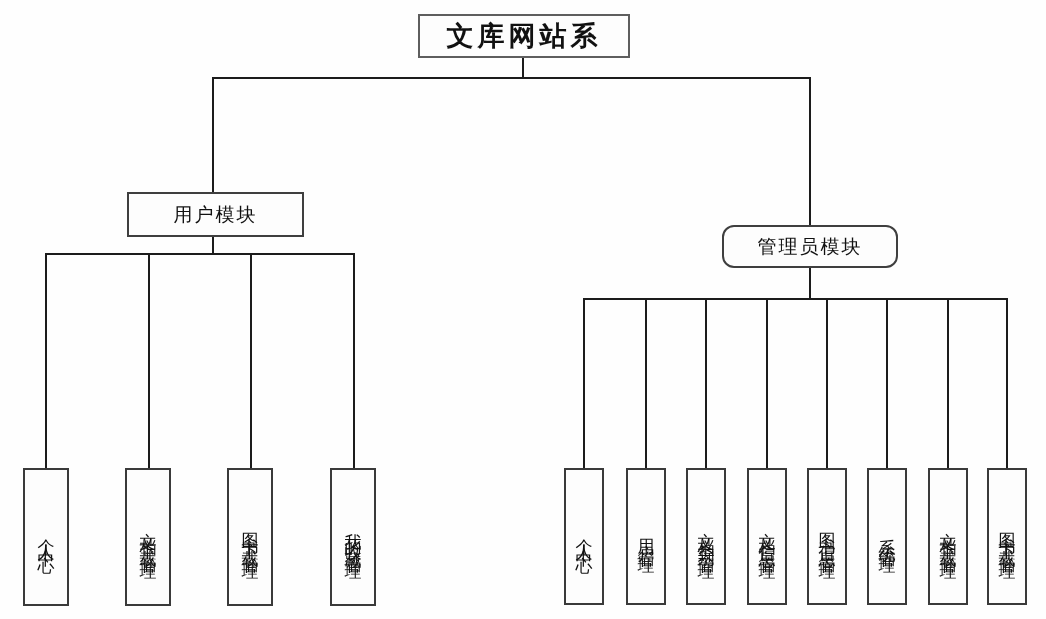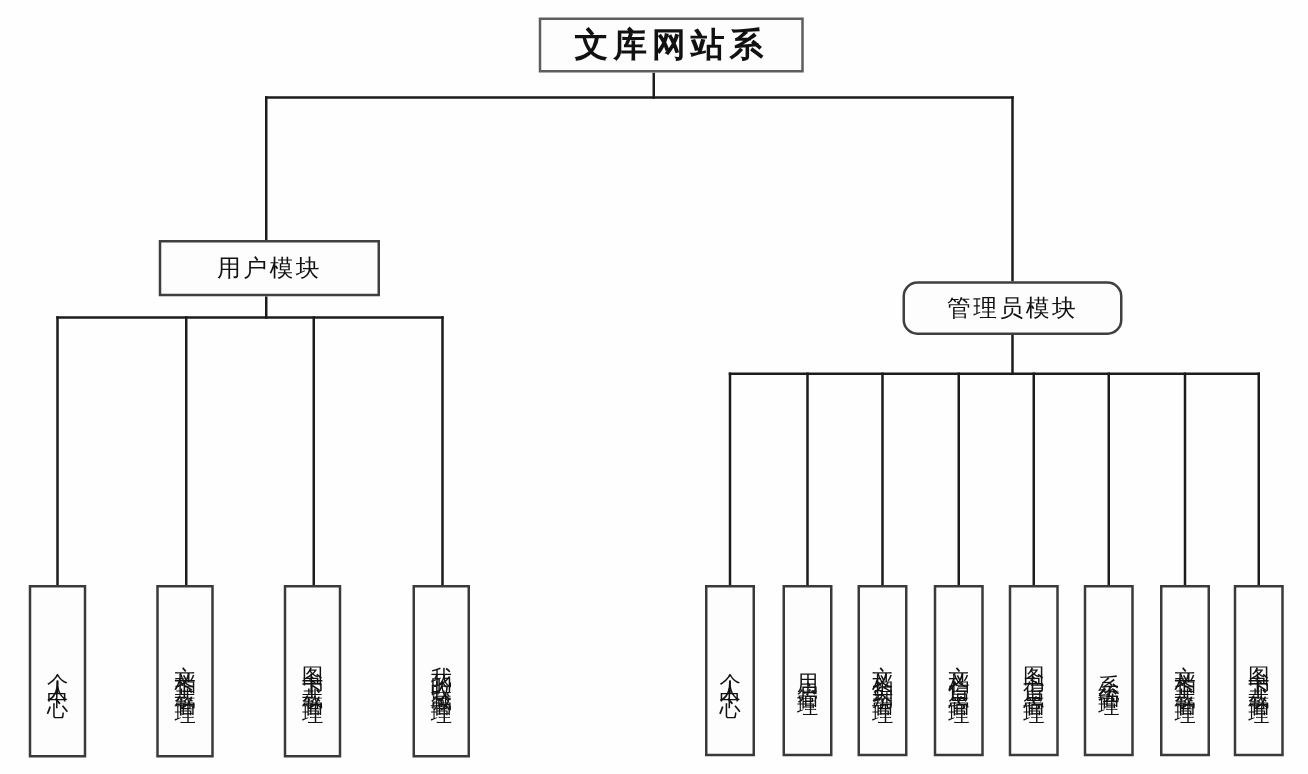--- a/index.html
+++ b/index.html
@@ -65,21 +65,21 @@
   <div class="hline" style="left:583px;top:298px;width:425px;"></div>
   <div class="vline" style="left:583px;top:298px;height:170px;"></div>
   <div class="vline" style="left:645px;top:298px;height:170px;"></div>
   <div class="vline" style="left:705px;top:298px;height:170px;"></div>
   <div class="vline" style="left:766px;top:298px;height:170px;"></div>
   <div class="vline" style="left:826px;top:298px;height:170px;"></div>
   <div class="vline" style="left:886px;top:298px;height:170px;"></div>
   <div class="vline" style="left:947px;top:298px;height:170px;"></div>
   <div class="vline" style="left:1006px;top:298px;height:170px;"></div>
 
-  <div class="node root-node" style="left:418px;top:14px;width:212px;height:44px;margin-left:13px;">
+  <div class="node root-node" style="left:418px;top:14px;width:212px;height:44px;">
     <span>文库网站系</span>
   </div>
 
   <div class="node module-node" style="left:127px;top:192px;width:177px;height:45px;">
     <span>用户模块</span>
   </div>
 
   <div class="node module-node" style="left:722px;top:225px;width:176px;height:43px;border-radius:12px;">
     <span>管理员模块</span>
   </div>

